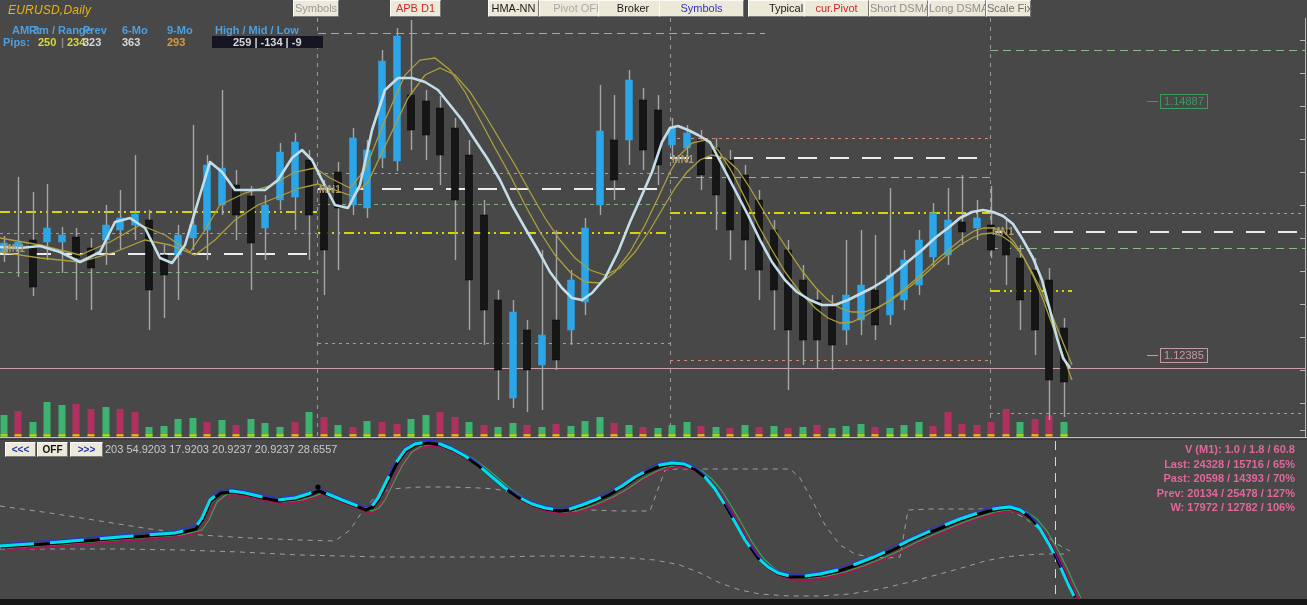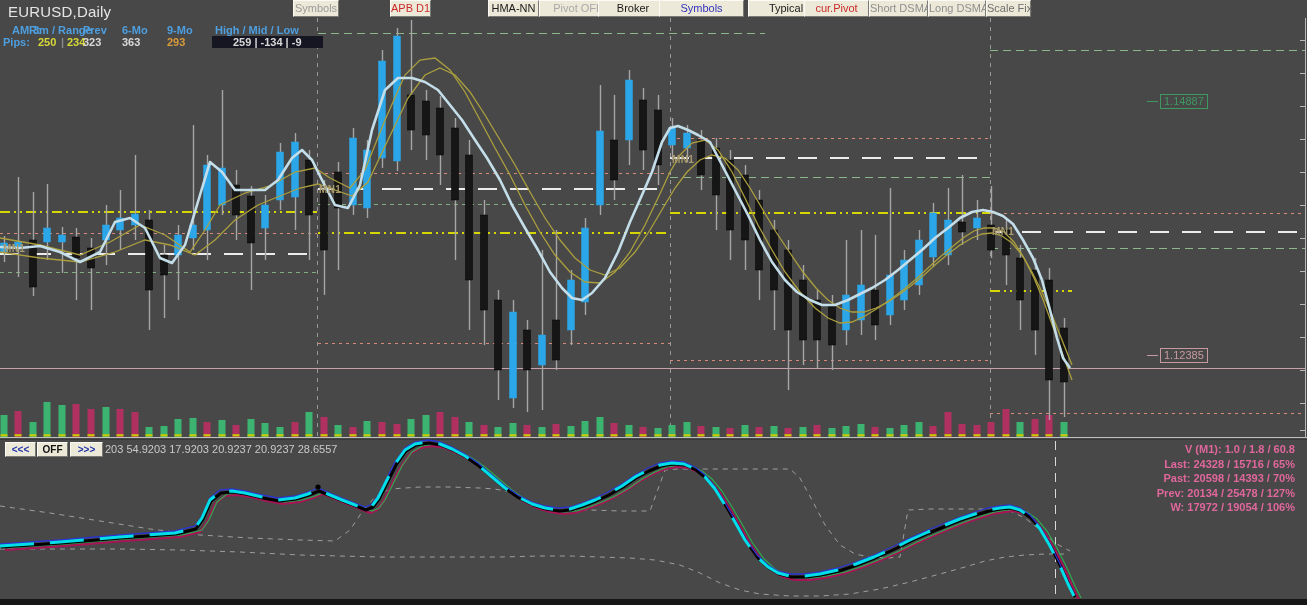--- a/index.html
+++ b/index.html
@@ -1,19 +1,19 @@
 <!DOCTYPE html>
 <html><head>
 <meta charset="utf-8">
 <style>
   html,body{margin:0;padding:0;background:#2a2a2a;}
   #root{position:relative;width:1307px;height:605px;background:#484848;overflow:hidden;
         font-family:"Liberation Sans",sans-serif;-webkit-font-smoothing:antialiased;}
   #chart-svg{position:absolute;left:0;top:0;}
-  .title{position:absolute;left:8px;top:3px;font-size:15px;color:#e5e5e5;letter-spacing:.2px;}
+  .title{position:absolute;left:8px;top:3px;font-size:12px;color:#eab308;letter-spacing:.2px;font-style:italic;}
   .info-cell{position:absolute;font-size:11px;font-weight:bold;white-space:nowrap;}
   .tbtn{position:absolute;top:0;height:17px;background:#ece9d8;box-sizing:border-box;
         border:1px solid #7a7a74;border-top-color:#fbfaf4;border-left-color:#fbfaf4;
         font-size:11px;line-height:15px;text-align:center;white-space:nowrap;cursor:default;}
   .bbtn{position:absolute;top:442px;height:15px;background:#ece9d8;box-sizing:border-box;
         border:1px solid #7a7a74;border-top-color:#fbfaf4;border-left-color:#fbfaf4;
         font-size:10px;font-weight:bold;line-height:13px;text-align:center;cursor:default;}
   .vals{position:absolute;left:105px;top:443px;font-size:11px;color:#c9c9c9;white-space:nowrap;}
   .stats{position:absolute;right:12px;top:442px;text-align:right;font-size:11px;font-weight:bold;
          line-height:14.6px;white-space:nowrap;}
@@ -400,21 +400,21 @@
       <span class="info-cell" style="left: 38px; top: 36px; color: rgb(216, 216, 56);">250</span>
       <span class="info-cell" style="left: 61px; top: 36px; color: rgb(138, 138, 138);">|</span>
       <span class="info-cell" style="left: 67px; top: 36px; color: rgb(216, 216, 56);">234</span>
       <span class="info-cell" style="left: 83px; top: 36px; color: rgb(216, 216, 216);">323</span>
       <span class="info-cell" style="left: 122px; top: 36px; color: rgb(216, 216, 216); text-align: right;">363</span>
       <span class="info-cell" style="left: 167px; top: 36px; color: rgb(216, 154, 60);">293</span>
       <span class="info-cell" style="left: 215px; top: 36px; color: rgb(216, 216, 216); background: rgb(22, 22, 34); padding: 0px 21px; margin-left: -3px;">259  |  -134  |  -9</span>
     </div>
   <div id="toolbar">
       <div class="tbtn" style="left: 293px; width: 46px; color: rgb(154, 154, 154);">Symbols</div>
-      <div class="tbtn" style="left: 390px; width: 41px; color: rgb(204, 42, 42);">APB D1</div>
+      <div class="tbtn" style="left: 390px; width: 51px; color: rgb(204, 42, 42);">APB D1</div>
       <div class="tbtn" style="left: 488px; width: 51px; color: rgb(26, 26, 26);">HMA-NN</div>
       <div class="tbtn" style="left: 539px; width: 78px; color: rgb(168, 168, 168);">Pivot OFF</div>
       <div class="tbtn" style="left: 598px; width: 70px; color: rgb(26, 26, 26);">Broker</div>
       <div class="tbtn" style="left: 659px; width: 85px; color: rgb(51, 51, 187);">Symbols</div>
       <div class="tbtn" style="left: 748px; width: 76px; color: rgb(26, 26, 26);">Typical</div>
       <div class="tbtn" style="left: 804px; width: 65px; color: rgb(204, 42, 42);">cur.Pivot</div>
       <div class="tbtn" style="left: 869px; width: 59px; color: rgb(143, 143, 143);">Short DSMA</div>
       <div class="tbtn" style="left: 928px; width: 58px; color: rgb(143, 143, 143);">Long DSMA</div>
       <div class="tbtn" style="left: 986px; width: 45px; color: rgb(111, 111, 111);">Scale Fix</div>
     </div>
@@ -422,21 +422,21 @@
       <div class="bbtn" style="left: 5px; width: 31px; color: rgb(34, 51, 170);">&lt;&lt;&lt;</div>
       <div class="bbtn" style="left: 37px; width: 31px; color: rgb(17, 17, 17);">OFF</div>
       <div class="bbtn" style="left: 70px; width: 33px; color: rgb(34, 51, 170);">&gt;&gt;&gt;</div>
     </div>
   <div class="vals">203 54.9203 17.9203 20.9237 20.9237 28.6557</div>
   <div class="stats" id="stats" style="color: rgb(224, 103, 156);">
       <div>V (M1): 1.0 / 1.8 / 60.8</div>
       <div>Last: 24328 / 15716 / 65%</div>
       <div>Past: 20598 / 14393 / 70%</div>
       <div>Prev: 20134 / 25478 / 127%</div>
-      <div>W: 17972 / 19054 / 106%</div>
+      <div>W: 17972 / 12782 / 106%</div>
     </div>
   <div id="price-labels">
       <div class="plabel" style="left: 1160px; top: 94px; color: rgb(61, 153, 96); border-color: rgb(61, 153, 96);">1.14887</div>
       <div class="pdash" style="left: 1147px; top: 101px; border-color: rgb(61, 153, 96);"></div>
       <div class="plabel" style="left: 1160px; top: 348px; color: rgb(197, 154, 160); border-color: rgb(197, 154, 160);">1.12385</div>
       <div class="pdash" style="left: 1147px; top: 355px; border-color: rgb(197, 154, 160);"></div>
     </div>
   <div id="mn1-labels">
       <div class="mn1" style="left: 3px; top: 243px;">MN1</div>
       <div class="mn1" style="left: 319px; top: 184px;">MN1</div>

